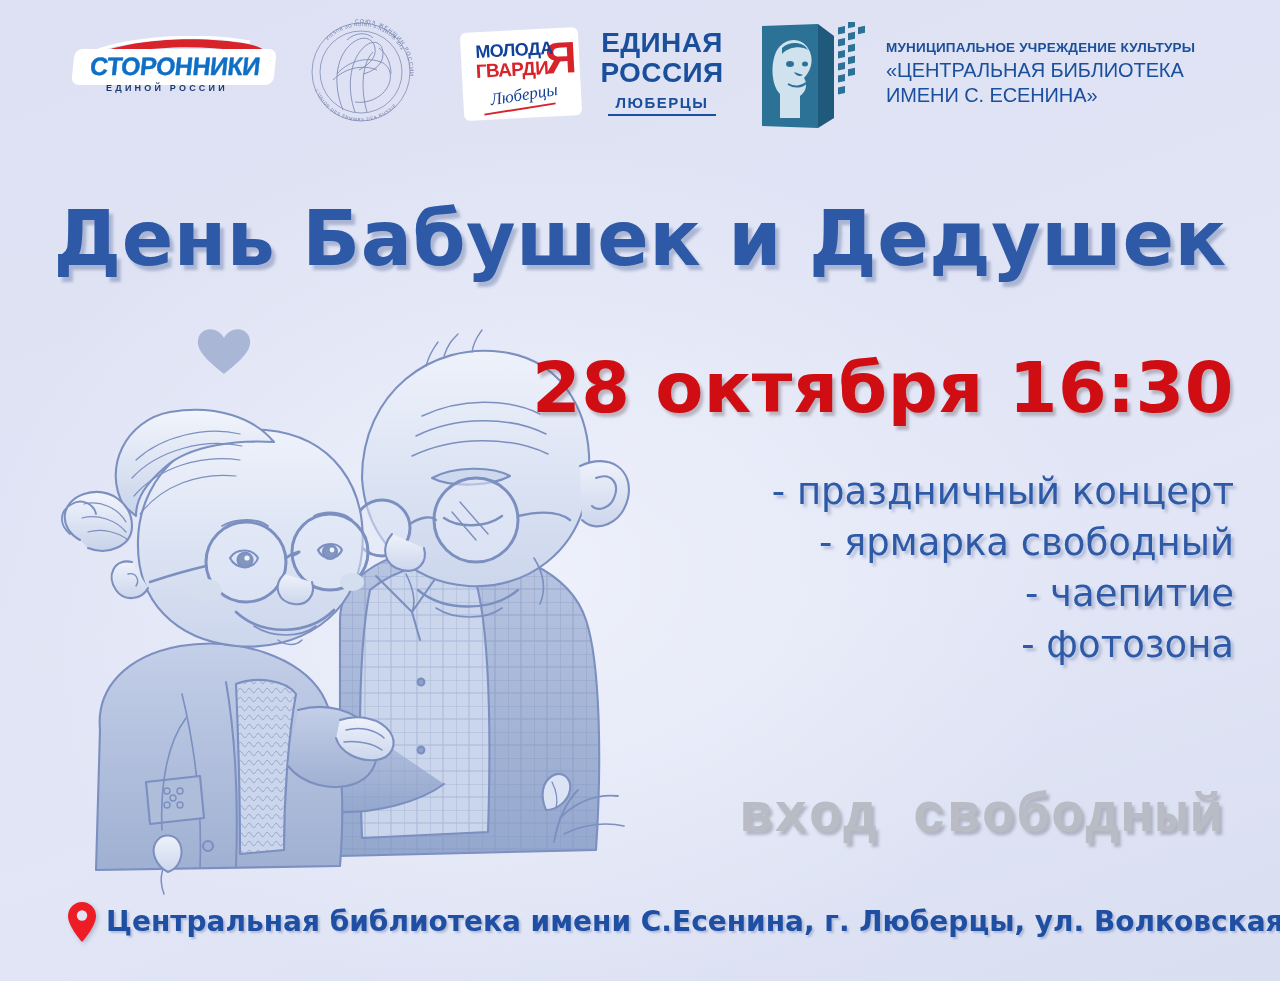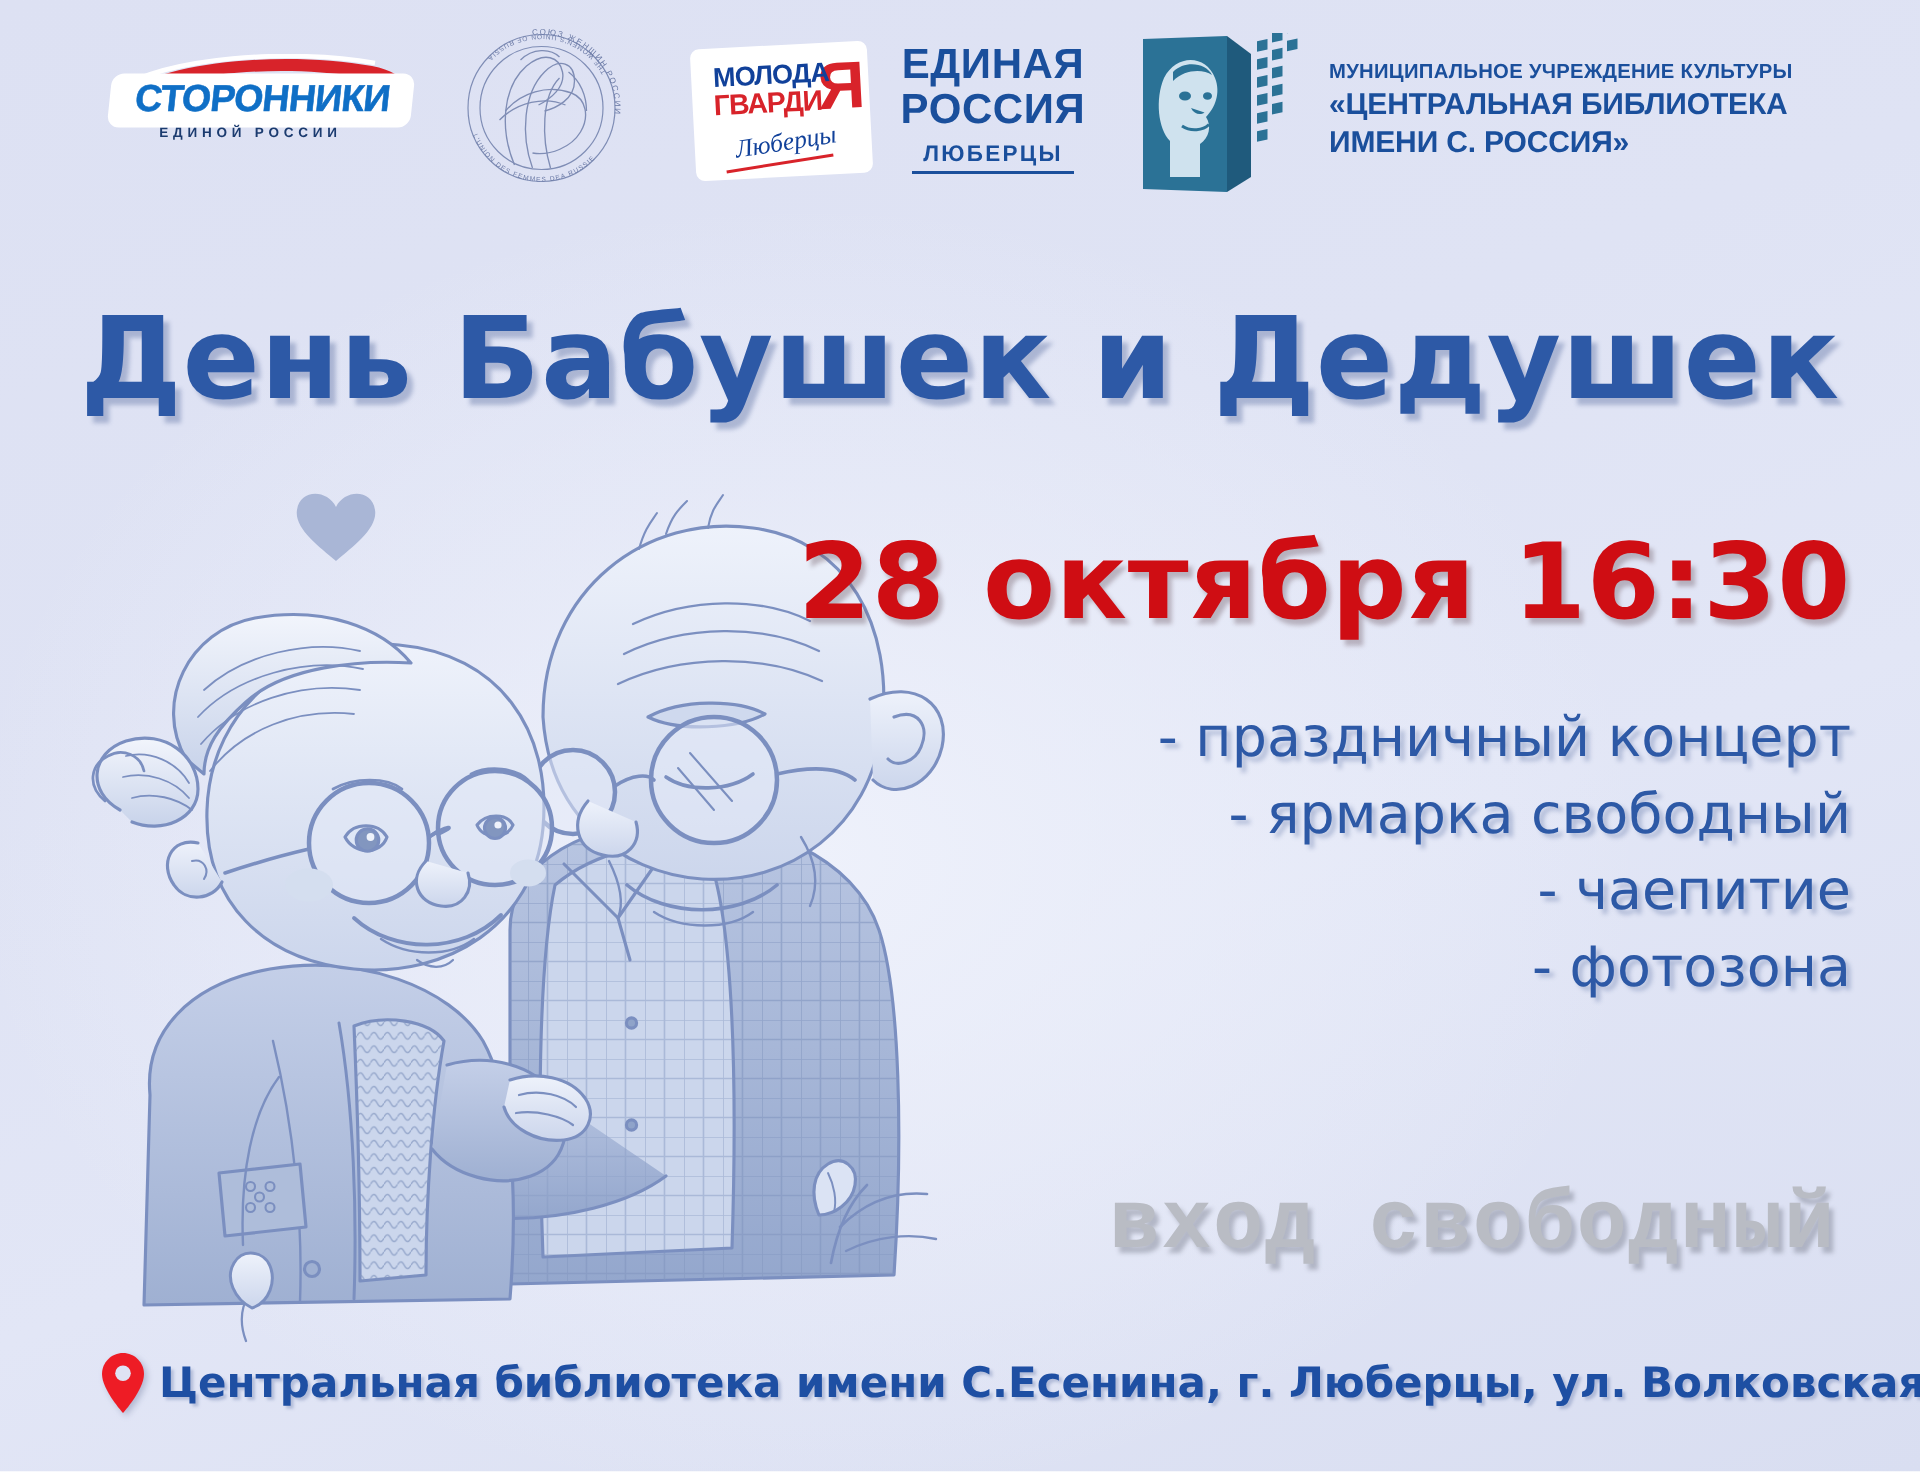--- a/index.html
+++ b/index.html
@@ -209,21 +209,21 @@
     font-family: "Liberation Sans", sans-serif;
   }
   .lib-l1 {
     font-size: 13.5px;
     font-weight: bold;
     letter-spacing: 0.2px;
     line-height: 20px;
   }
   .lib-l2, .lib-l3 {
     font-size: 20px;
-    font-weight: bold;
+    font-weight: normal;
     letter-spacing: -0.1px;
     line-height: 25px;
   }
 
   
   .illustration {
     position: absolute;
     left: 40px;
     top: 290px;
     width: 600px;
@@ -414,21 +414,21 @@
           <rect x="78" y="58" width="7" height="7" transform="skewY(-12)"></rect>
           <rect x="88" y="54" width="7" height="7" transform="skewY(-12)"></rect>
           <rect x="78" y="70" width="7" height="7" transform="skewY(-12)"></rect>
           <rect x="88" y="66" width="7" height="7" transform="skewY(-12)"></rect>
           <rect x="78" y="82" width="7" height="7" transform="skewY(-12)"></rect>
         </g>
       </svg>
       <div class="lib-text">
         <div class="lib-l1">МУНИЦИПАЛЬНОЕ УЧРЕЖДЕНИЕ КУЛЬТУРЫ</div>
         <div class="lib-l2">«ЦЕНТРАЛЬНАЯ БИБЛИОТЕКА</div>
-        <div class="lib-l3">ИМЕНИ С. РОССИЯ»</div>
+        <div class="lib-l3">ИМЕНИ С. ЕСЕНИНА»</div>
       </div>
     </div>
   </div>
 
   <svg class="illustration" viewBox="0 0 600 610">
     <defs>
       <linearGradient id="skin" x1="0" y1="0" x2="0" y2="1">
         <stop offset="0%" stop-color="#eef2fb"></stop>
         <stop offset="100%" stop-color="#ccd6ec"></stop>
       </linearGradient>

